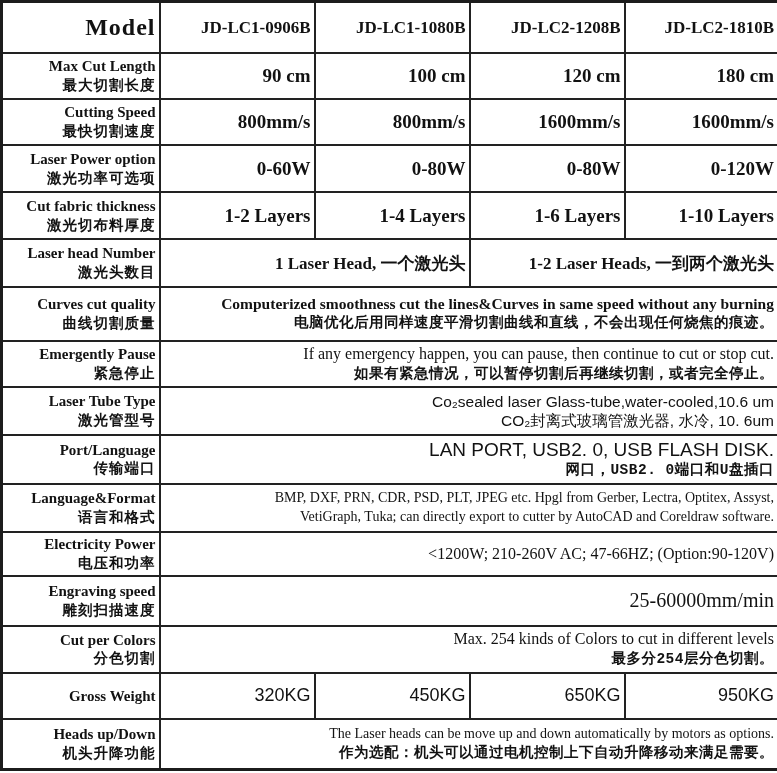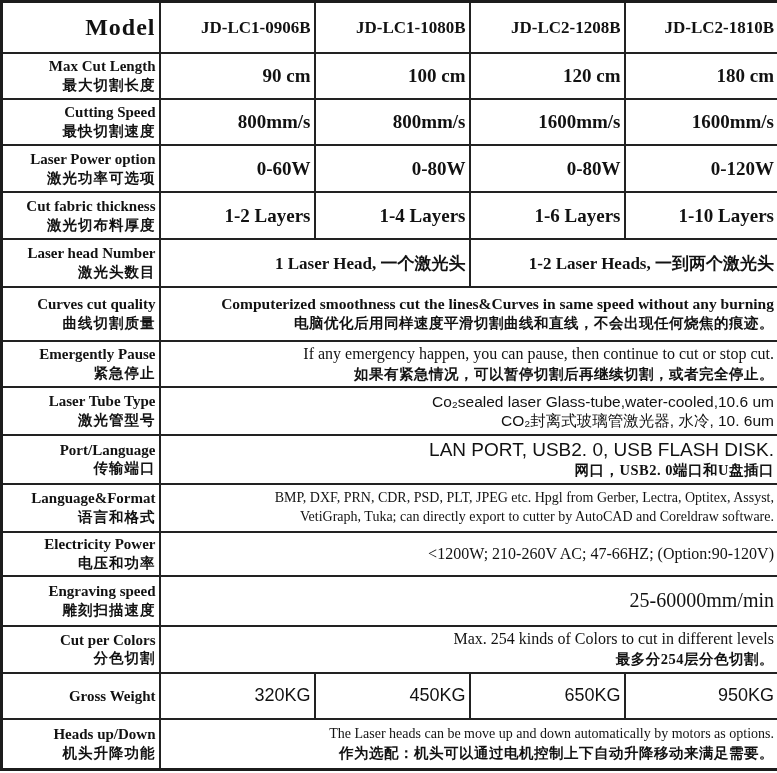--- a/index.html
+++ b/index.html
@@ -16,21 +16,21 @@
   
   .val{font-family:"Liberation Serif",serif;font-weight:bold;font-size:19px;border-radius:19px;}
   .val-sans{font-family:"Liberation Sans",sans-serif;font-weight:normal;font-size:18px;}
   
   .sp-en-bold{font-family:"Liberation Serif",serif;font-weight:bold;font-size:15.5px;line-height:1.3;}
   .sp-en-reg{font-family:"Liberation Serif",serif;font-weight:normal;font-size:16px;line-height:1.3;}
   .sp-en-small{font-family:"Liberation Serif",serif;font-weight:normal;font-size:14px;line-height:1.35;}
   .sp-en-big{font-family:"Liberation Serif",serif;font-weight:normal;font-size:20px;}
   .sp-sans{font-family:"Liberation Sans",sans-serif;font-weight:normal;font-size:15.5px;line-height:1.25;}
   .sp-sans-big{font-family:"Liberation Sans",sans-serif;font-weight:normal;font-size:19px;line-height:1.25;}
-  .sp-zh{font-family:Liberation Serif, serif;font-weight:bold;font-size:14.5px;line-height:1.35;letter-spacing:0.5px;}
+  .sp-zh{font-family:Liberation Mono, monospace;font-weight:bold;font-size:14.5px;line-height:1.35;letter-spacing:0.5px;}
   .laser-head-val{font-family:"Liberation Serif",serif;font-weight:bold;font-size:17px;}
   
   tr.r1{height:50px}tr.r2{height:44px}tr.r3{height:45px}tr.r4{height:45px}
   tr.r5{height:45px}tr.r6{height:46px}tr.r7{height:46px}tr.r8{height:52px}
   tr.r9{height:45px}tr.r10{height:46px}tr.r11{height:47px}tr.r12{height:47px}
   tr.r13{height:42px}tr.r14{height:48px}tr.r15{height:46px}tr.r16{height:44px}
   tr.r17{height:49px}
 </style>
 </head>
 <body>

